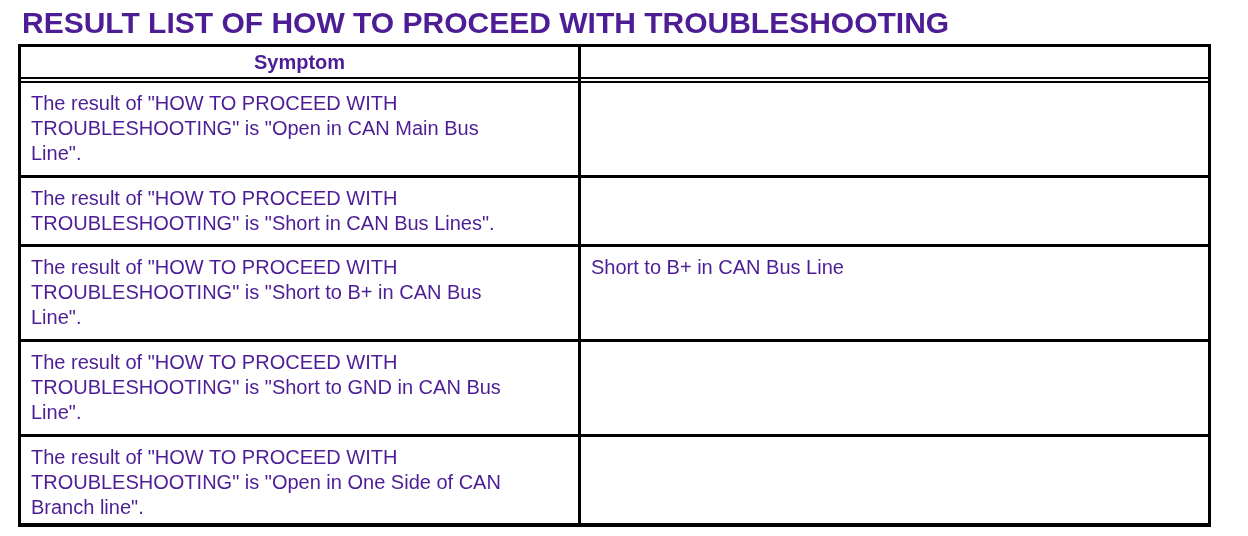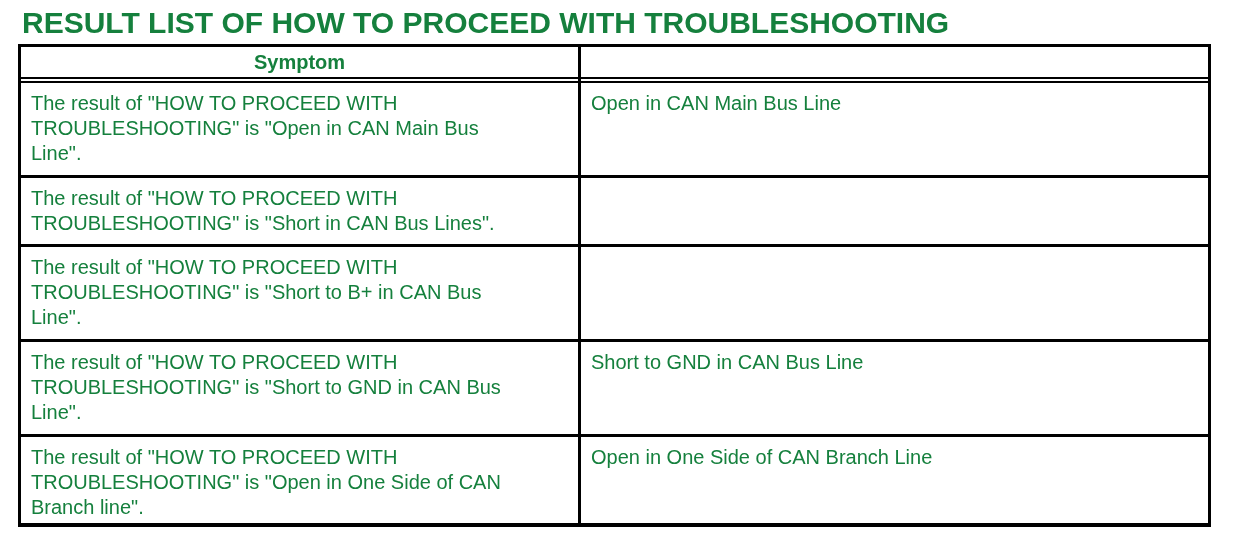--- a/index.html
+++ b/index.html
@@ -5,21 +5,21 @@
   html, body {
     margin: 0;
     padding: 0;
     background: #ffffff;
   }
   .doc {
     position: relative;
     width: 1248px;
     height: 536px;
     background: #ffffff;
-    color: #15803d;
+    color: #4c1d95;
     font-family: "Liberation Sans", "DejaVu Sans", sans-serif;
     overflow: hidden;
   }
   .title {
     position: absolute;
     left: 22px;
     top: 6px;
     font-size: 30px;
     font-weight: bold;
     white-space: nowrap;
@@ -109,42 +109,40 @@
     <div class="thead">
       <div class="th col1">Symptom</div>
     </div>
 
     <div class="double-rule"></div>
 
     <div class="row first h1">
       <div class="cell col1">The result of "HOW TO PROCEED WITH
 TROUBLESHOOTING" is "Open in CAN Main Bus
 Line".</div>
-      <div class="cell col2">Open in CAN Main Bus Line</div>
     </div>
 
     <div class="row h2">
       <div class="cell col1">The result of "HOW TO PROCEED WITH
 TROUBLESHOOTING" is "Short in CAN Bus Lines".</div>
     </div>
 
     <div class="row h3">
       <div class="cell col1">The result of "HOW TO PROCEED WITH
 TROUBLESHOOTING" is "Short to B+ in CAN Bus
 Line".</div>
+      <div class="cell col2">Short to B+ in CAN Bus Line</div>
     </div>
 
     <div class="row h4">
       <div class="cell col1">The result of "HOW TO PROCEED WITH
 TROUBLESHOOTING" is "Short to GND in CAN Bus
 Line".</div>
-      <div class="cell col2">Short to GND in CAN Bus Line</div>
     </div>
 
     <div class="row h5">
       <div class="cell col1">The result of "HOW TO PROCEED WITH
 TROUBLESHOOTING" is "Open in One Side of CAN
 Branch line".</div>
-      <div class="cell col2">Open in One Side of CAN Branch Line</div>
     </div>
 
   </div>
 </div>
 
 </body></html>

